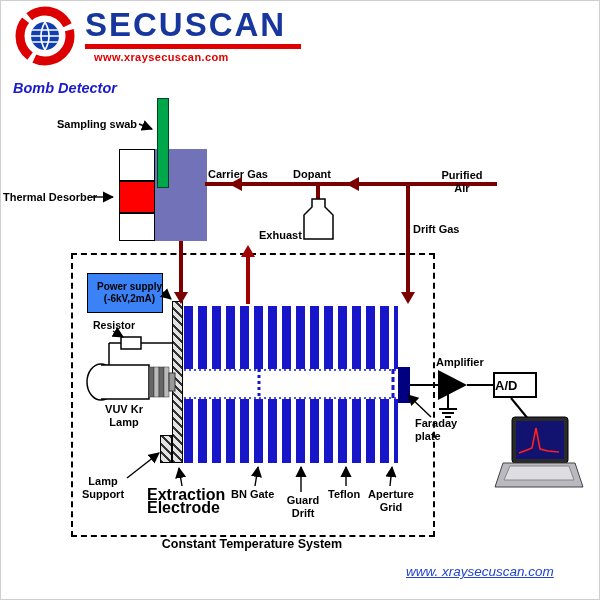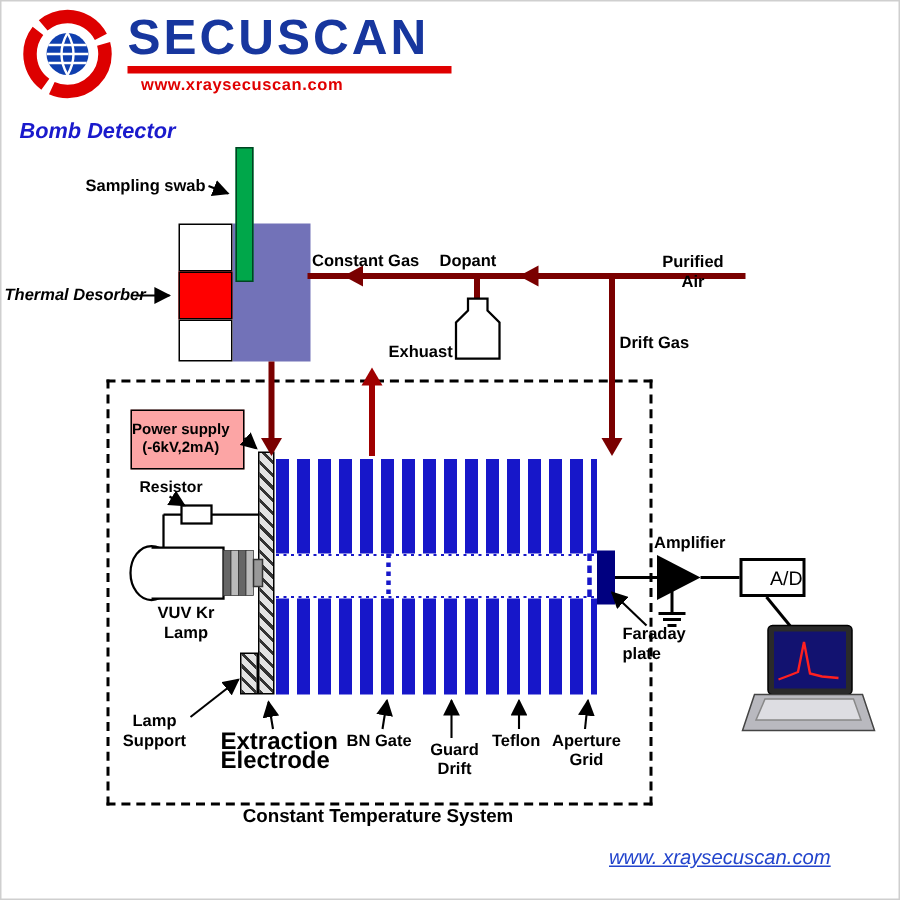--- a/index.html
+++ b/index.html
@@ -25,25 +25,25 @@
   
   .band{position:absolute;left:183px;width:214px;background:repeating-linear-gradient(90deg,#1717C9 0 9px,#ffffff 9px 14px);}
   #band-top{top:305px;height:63px;}
   #band-bottom{top:398px;height:64px;}
   
   .hatch{position:absolute;background:repeating-linear-gradient(45deg,#333 0 2px,#e3e3e3 2px 6px);border:1px solid #000;box-sizing:border-box;}
   #extraction-electrode-bar{left:171px;top:300px;width:11px;height:162px;}
   #lamp-support-bar{left:159px;top:434px;width:12px;height:28px;}
   #faraday-plate-bar{left:397px;top:366px;width:12px;height:36px;background:#000080;}
   
-  #power-supply-box{left:86px;top:272px;width:76px;height:40px;background:#fca5a5;border:1.5px solid #000;
-      display:flex;align-items:center;justify-content:flex-start;box-sizing:border-box;}
+  #power-supply-box{left:86px;top:272px;width:76px;height:40px;background:#3b82f6;border:1.5px solid #000;
+      display:flex;align-items:center;justify-content:flex-end;box-sizing:border-box;}
   #power-supply-box span{font-size:10px;font-weight:bold;line-height:12px;text-align:center;white-space:pre-line;}
   #ad-box{left:492px;top:371px;width:44px;height:26px;background:#fff;border:2px solid #000;
-      display:flex;align-items:center;justify-content:flex-end;box-sizing:border-box;font-size:13px;font-weight:normal;}
+      display:flex;align-items:center;justify-content:flex-start;box-sizing:border-box;font-size:13px;font-weight:bold;}
   
   #footer-url{left:405px;top:563px;font-size:13.5px;font-style:italic;color:#2244CC;text-decoration:underline;}
 </style>
 </head>
 <body>
 
 <div id="stage">
 
   <div class="abs" id="brand-title">SECUSCAN</div>
   <div class="abs" id="brand-underline"></div>
@@ -169,22 +169,22 @@
       <line x1="181" y1="485" x2="178" y2="467"></line>
       <line x1="254" y1="485" x2="257" y2="466"></line>
       <line x1="300" y1="491" x2="300" y2="466"></line>
       <line x1="345" y1="485" x2="345" y2="466"></line>
       <line x1="389" y1="485" x2="391" y2="466"></line>
       <line x1="430" y1="416" x2="407" y2="394"></line>
     </g>
   </svg>
 
   <div class="lbl" style="left:56px;top:117px;text-align:center;">Sampling swab</div>
-  <div class="lbl" style="left:2px;top:190px;font-style:italic;">Thermal Desorber</div>
-  <div class="lbl" style="left:207px;top:167px;">Constant Gas</div>
+  <div class="lbl" style="left:2px;top:190px;">Thermal Desorber</div>
+  <div class="lbl" style="left:207px;top:167px;">Carrier Gas</div>
   <div class="lbl" style="left:292px;top:167px;">Dopant</div>
   <div class="lbl ctr" style="left:435px;top:168px;width:52px;">Purified
 Air</div>
   <div class="lbl" style="left:225px;top:228px;padding-left:33px;">Exhuast</div>
   <div class="lbl" style="left:412px;top:222px;">Drift Gas</div>
   <div class="lbl" style="left:92px;top:318px;font-size:10.5px;">Resistor</div>
   <div class="lbl ctr" style="left:96px;top:402px;width:54px;">VUV Kr
 Lamp</div>
   <div class="lbl ctr" style="left:76px;top:474px;width:52px;">Lamp
 Support</div>

